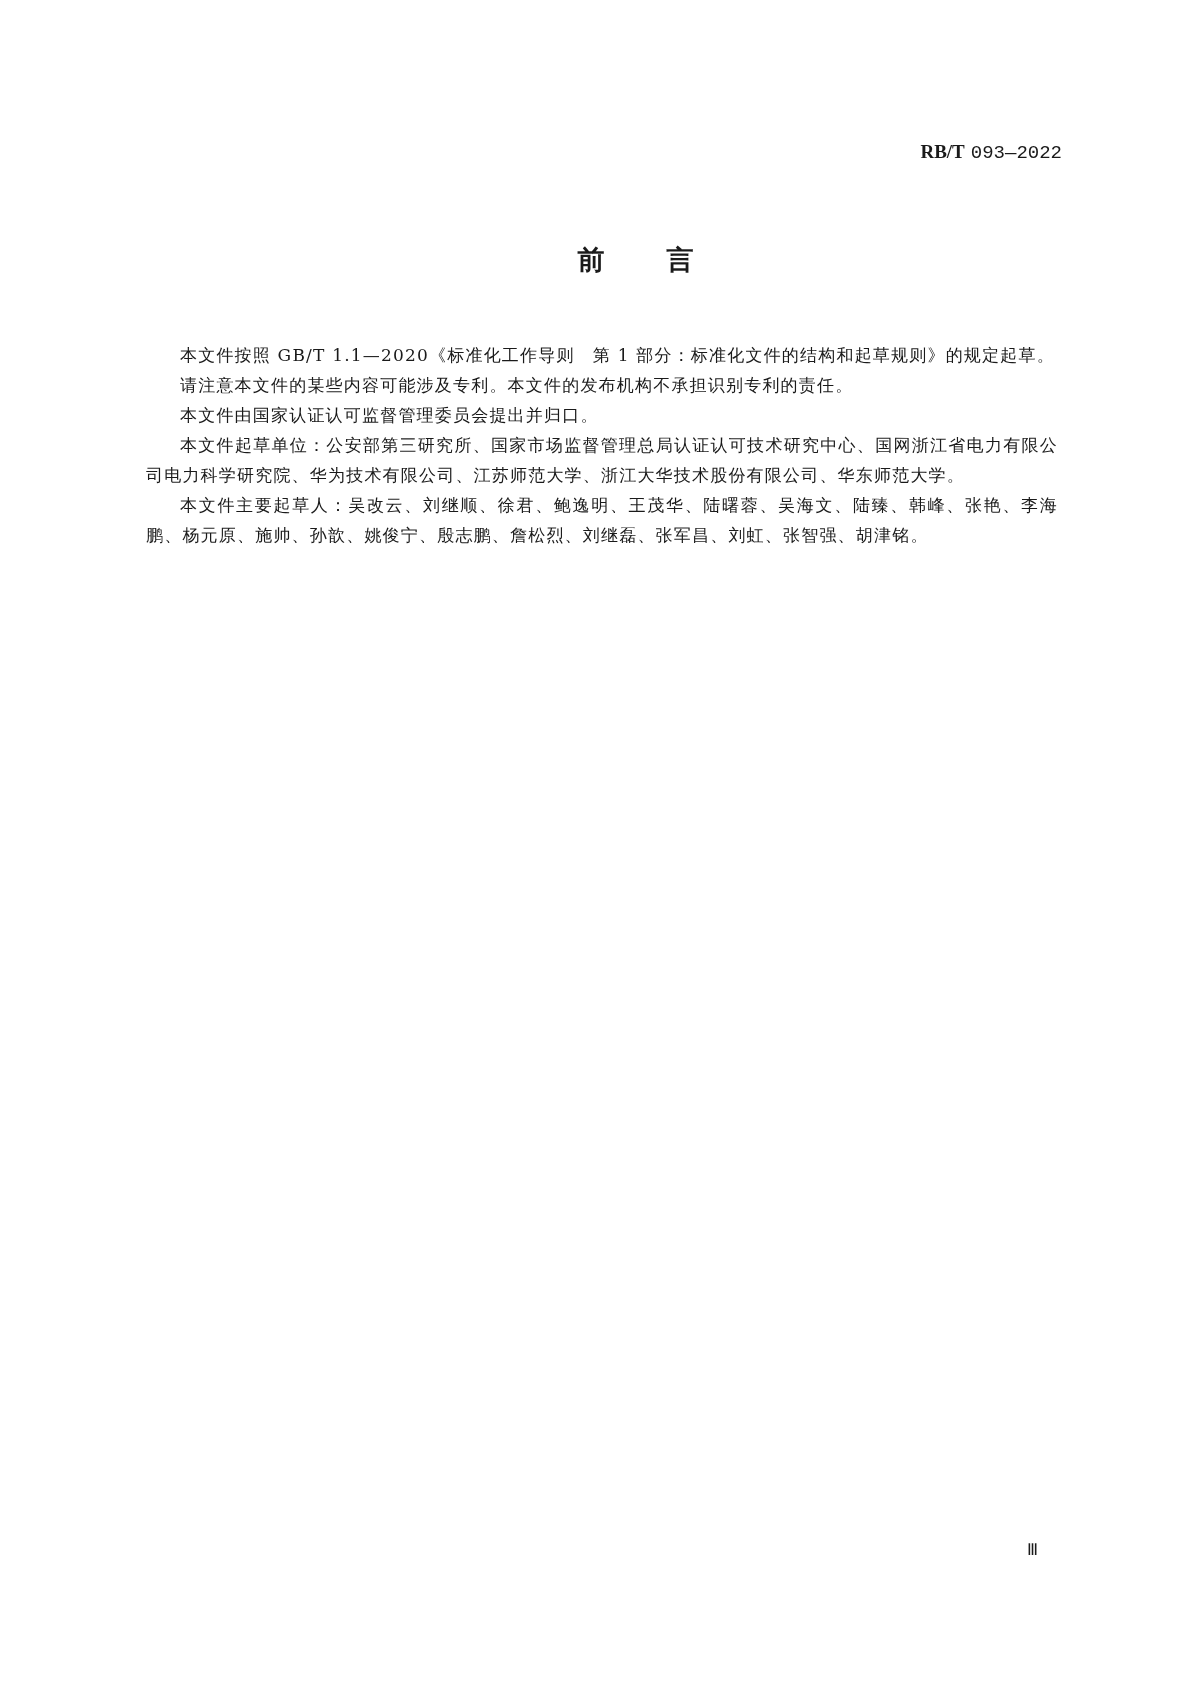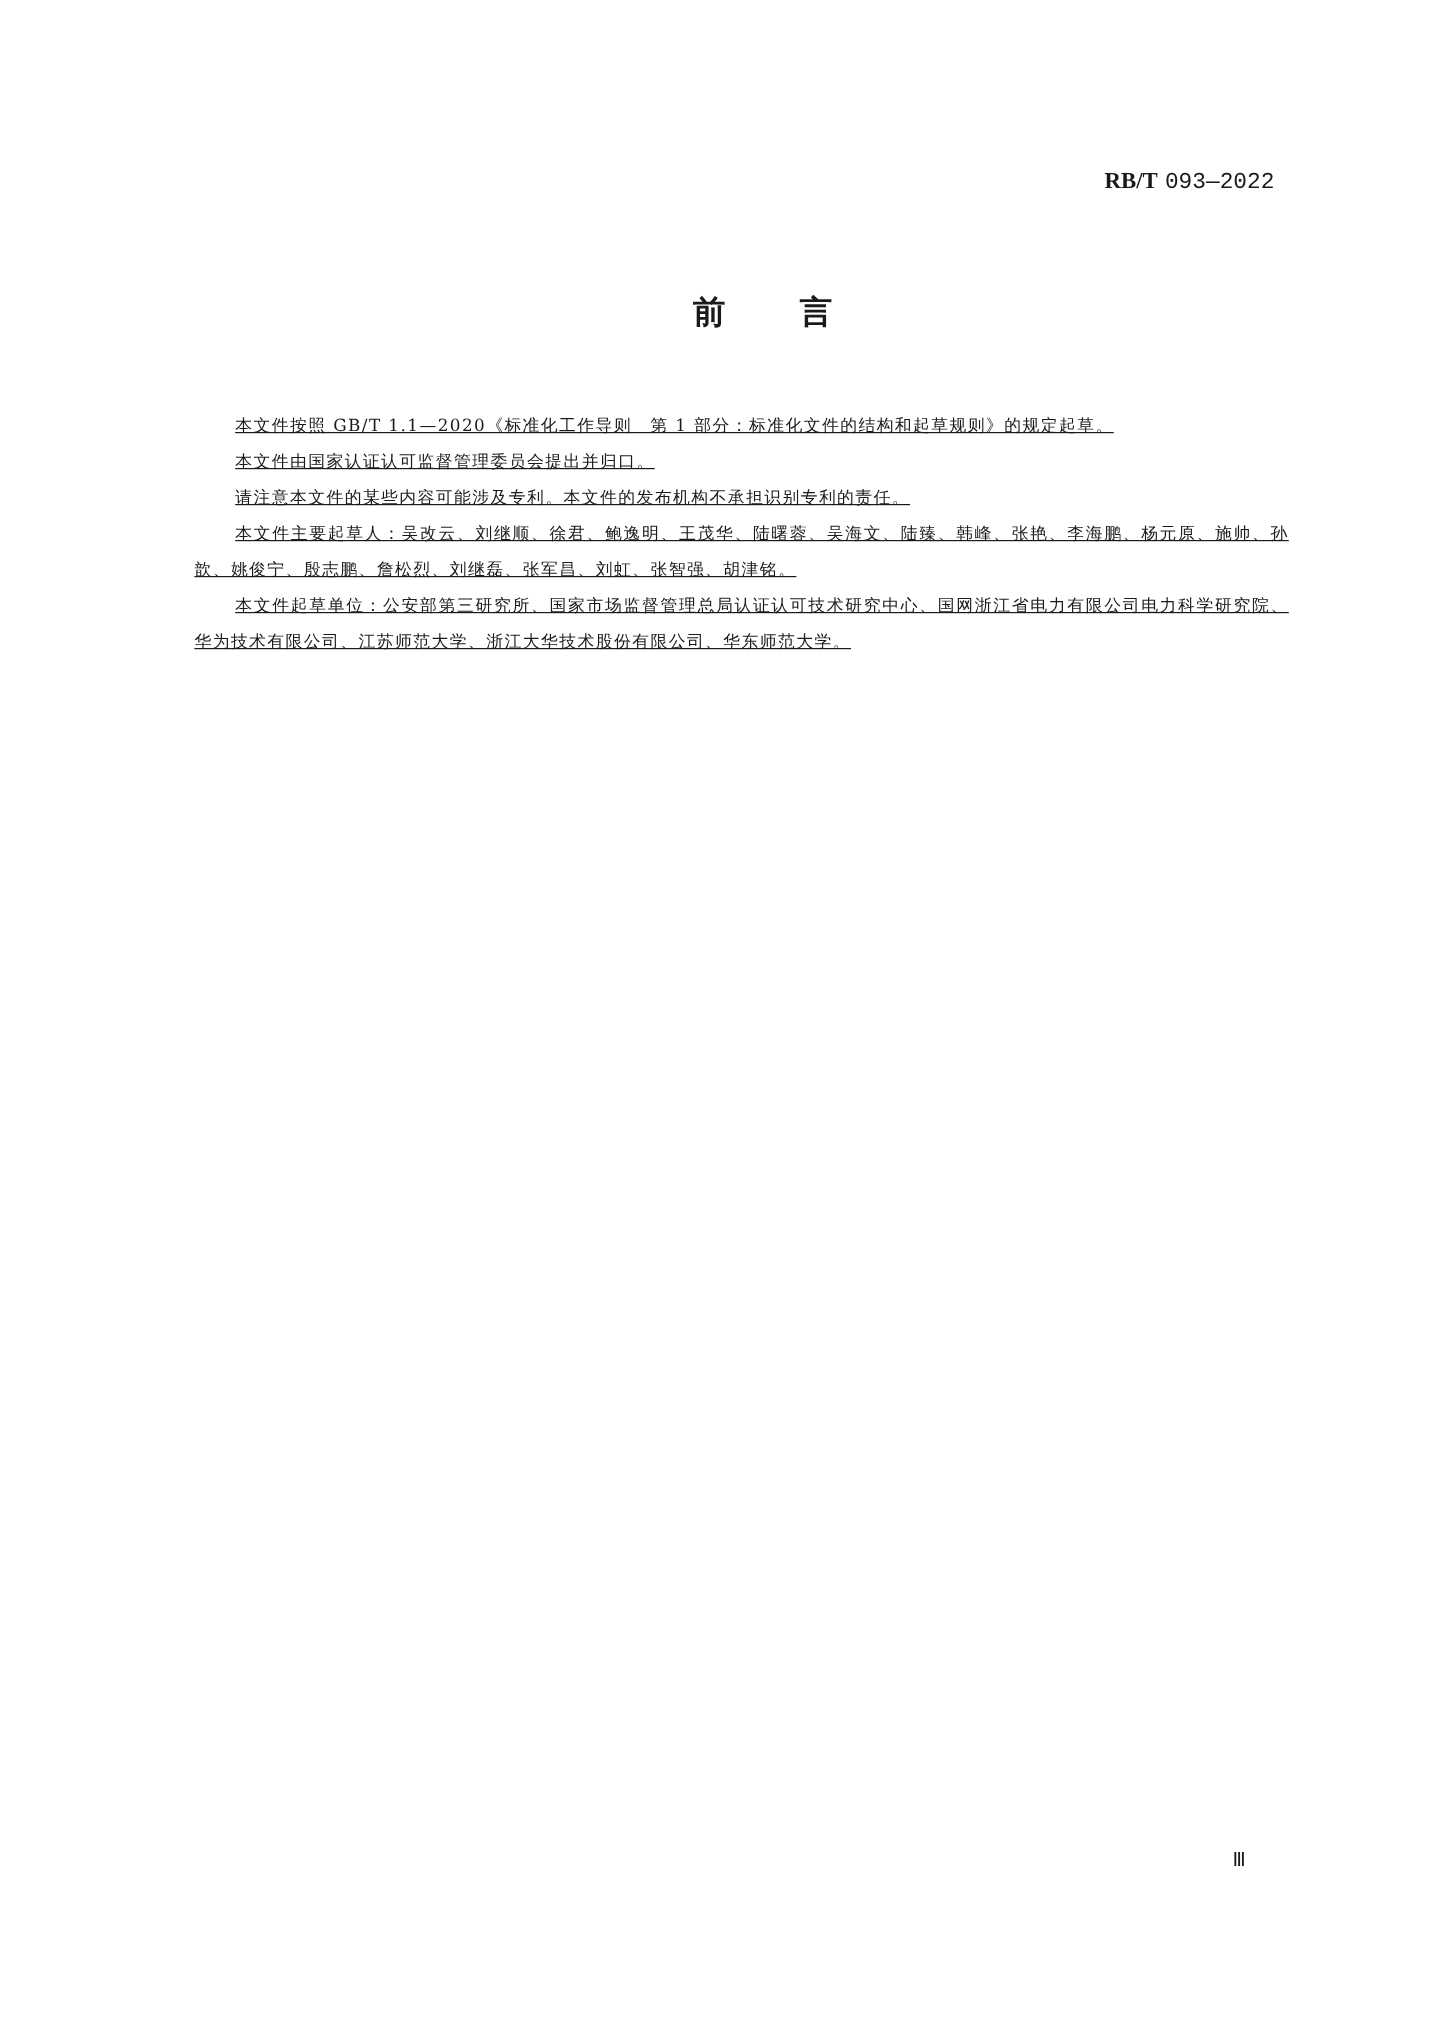--- a/index.html
+++ b/index.html
@@ -47,27 +47,26 @@
     .title span.ch {
       display: inline-block;
     }
     .title span.gap {
       display: inline-block;
       width: 62px;
     }
     .body-text {
       position: absolute;
       top: 340px;
-      left: 162px;
+      left: 146px;
       width: 912px;
-      font-size: 14px;
+      font-size: 17px;
       line-height: 30px;
       letter-spacing: 1.2px;
       text-align: justify;
-      text-decoration: underline;
     }
     .body-text p {
       margin: 0;
       text-indent: 34px;
     }
     .page-num {
       position: absolute;
       top: 1540px;
       left: 1027px;
       font-family: "Liberation Serif", serif;
@@ -80,19 +79,19 @@
 <div class="std-code">
   <span class="code-bold">RB/T</span><span class="code-num">093—2022</span>
 </div>
 
 <div class="title">
   <span class="ch">前</span><span class="gap"></span><span class="ch">言</span>
 </div>
 
 <div class="body-text">
   <p>本文件按照 GB/T 1.1—2020《标准化工作导则　第 1 部分：标准化文件的结构和起草规则》的规定起草。</p>
+  <p>请注意本文件的某些内容可能涉及专利。本文件的发布机构不承担识别专利的责任。</p>
   <p>本文件由国家认证认可监督管理委员会提出并归口。</p>
-  <p>请注意本文件的某些内容可能涉及专利。本文件的发布机构不承担识别专利的责任。</p>
+  <p>本文件起草单位：公安部第三研究所、国家市场监督管理总局认证认可技术研究中心、国网浙江省电力有限公司电力科学研究院、华为技术有限公司、江苏师范大学、浙江大华技术股份有限公司、华东师范大学。</p>
   <p>本文件主要起草人：吴改云、刘继顺、徐君、鲍逸明、王茂华、陆曙蓉、吴海文、陆臻、韩峰、张艳、李海鹏、杨元原、施帅、孙歆、姚俊宁、殷志鹏、詹松烈、刘继磊、张军昌、刘虹、张智强、胡津铭。</p>
-  <p>本文件起草单位：公安部第三研究所、国家市场监督管理总局认证认可技术研究中心、国网浙江省电力有限公司电力科学研究院、华为技术有限公司、江苏师范大学、浙江大华技术股份有限公司、华东师范大学。</p>
 </div>
 
 <div class="page-num">Ⅲ</div>
 
 </body></html>

